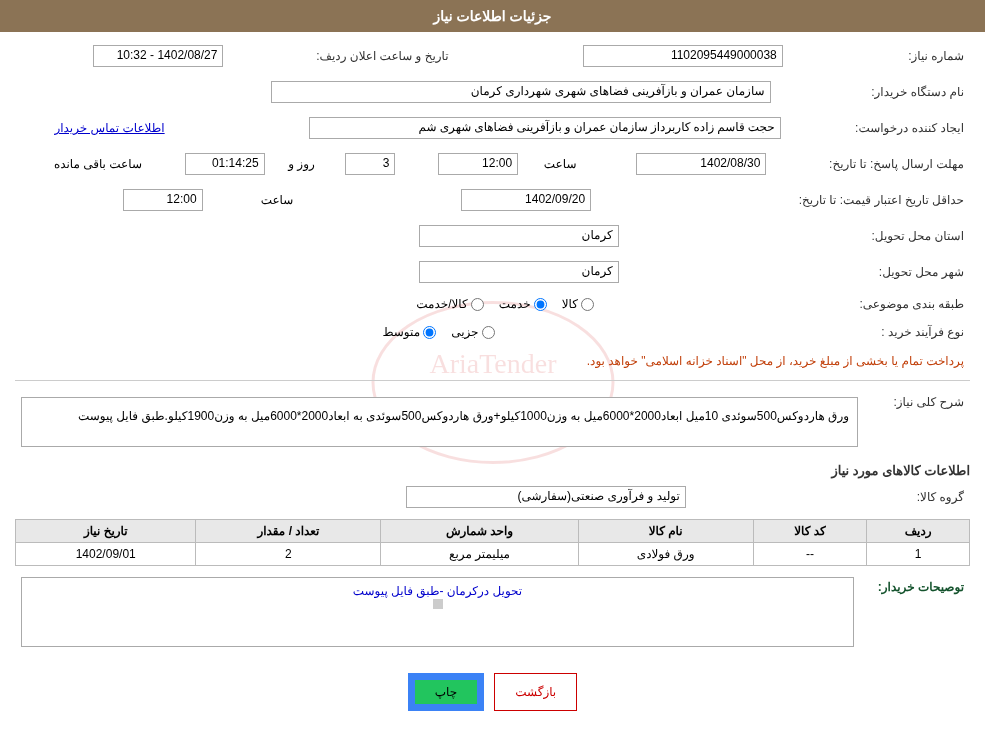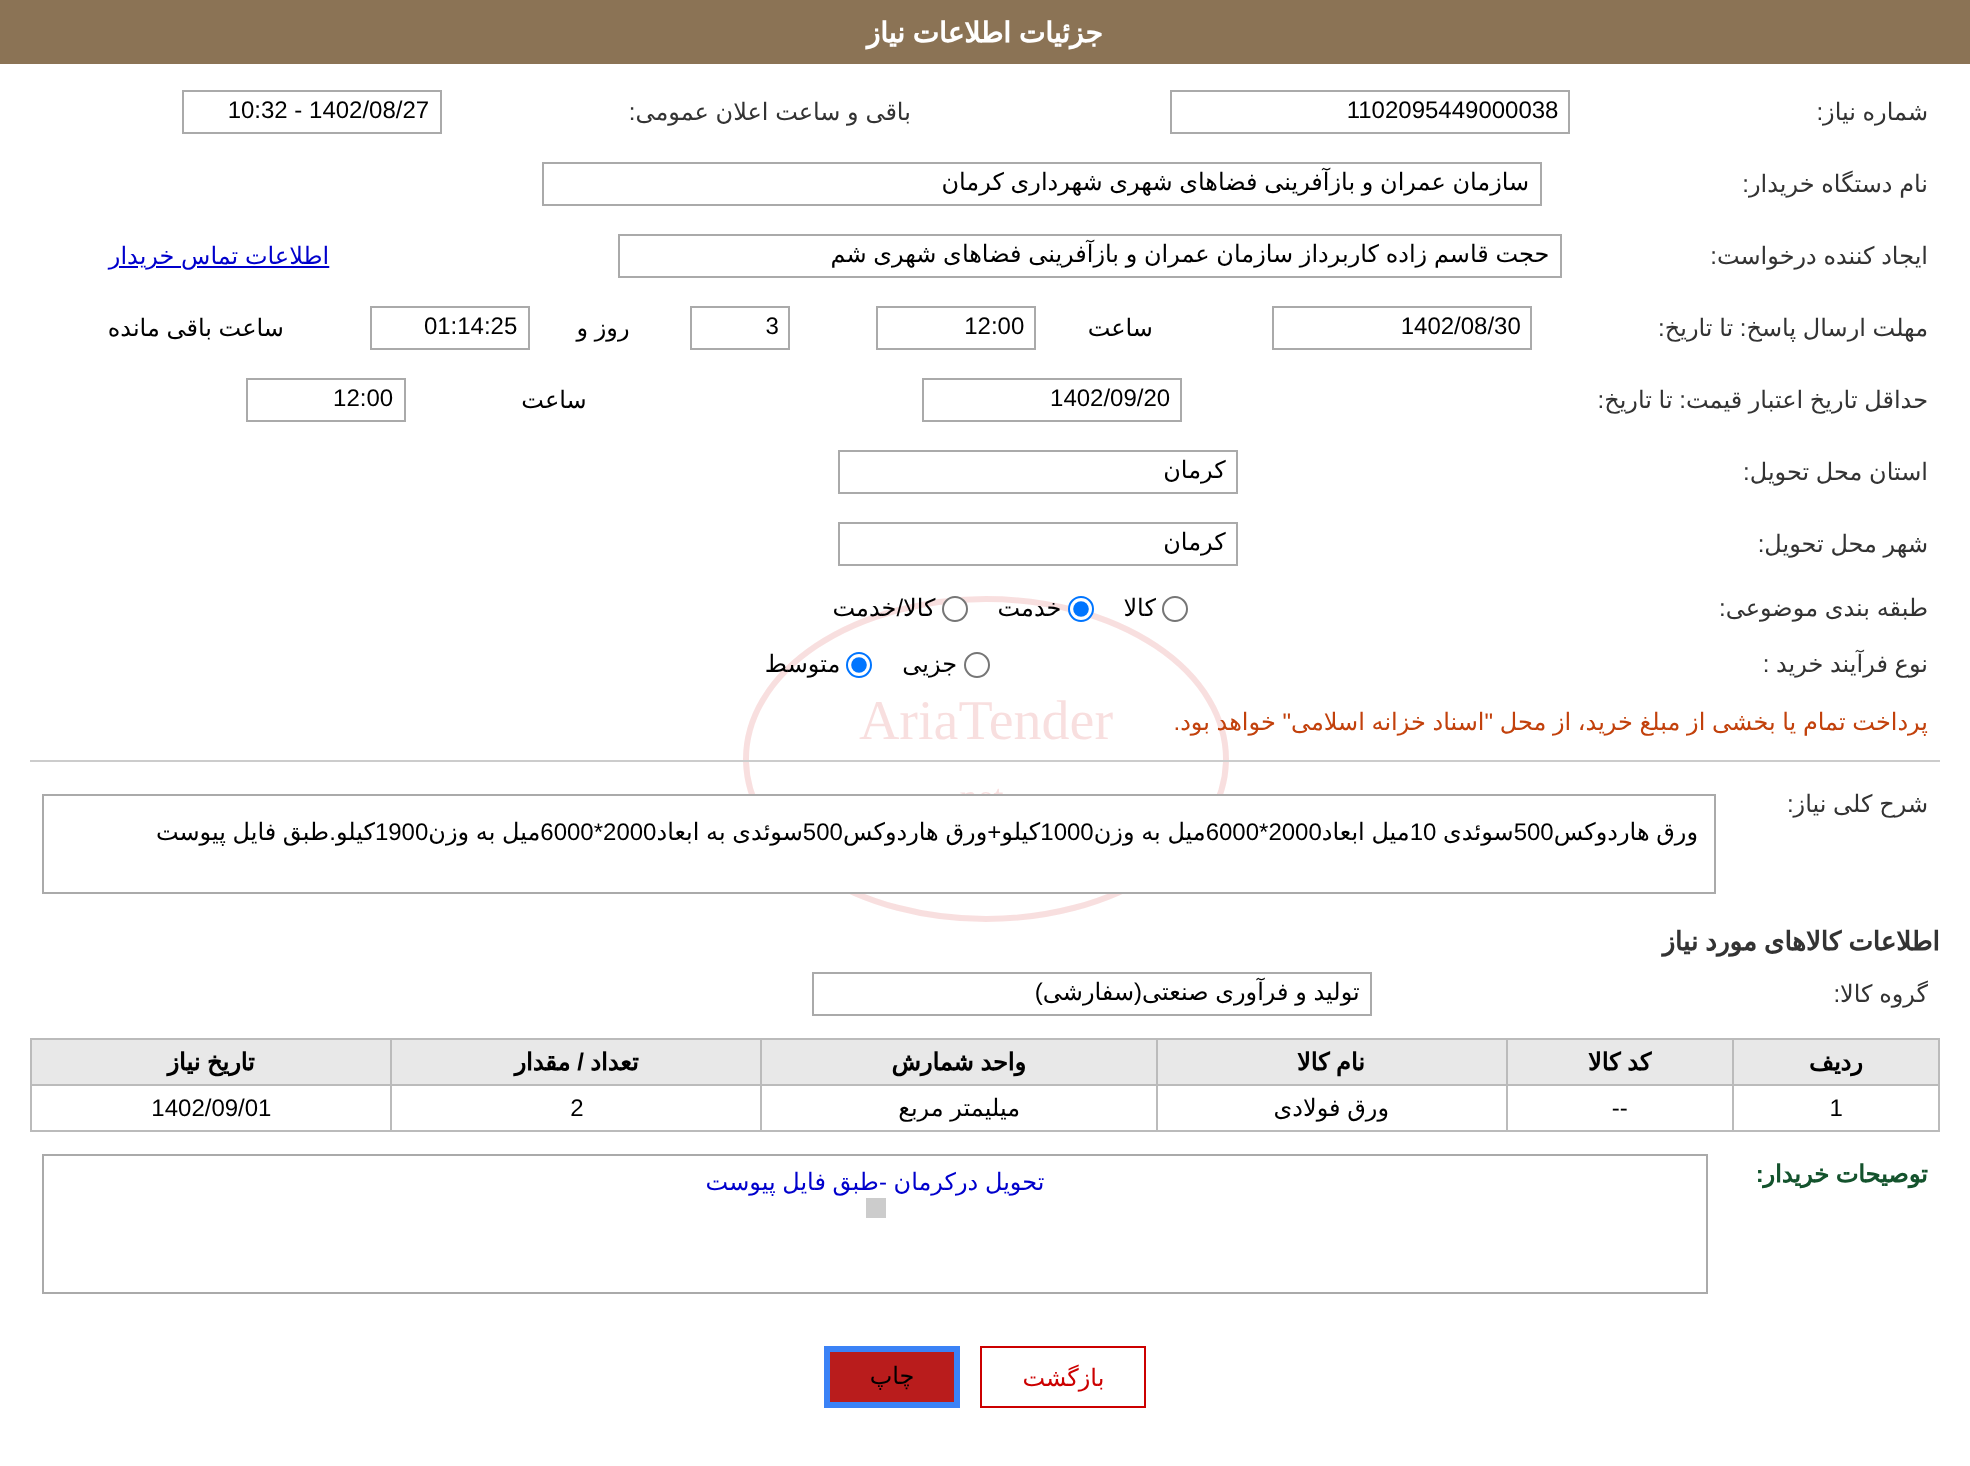--- a/index.html
+++ b/index.html
@@ -122,23 +122,22 @@
       padding: 15px 0;
     }
     .btn {
       padding: 5px 20px;
       border: 1px solid #aaa;
       cursor: pointer;
       font-size: 12px;
       font-family: Tahoma, Arial, sans-serif;
     }
     .btn-print {
-      background: #b91c1c;
-      border: 3px solid #3b82f6;
-      font-family: Liberation Serif, serif;
+      background: #22c55e;
+      border: 7px solid #3b82f6;
     }
     .btn-back {
       background: #fff;
       border: 1px solid #cc0000;
       color: #cc0000;
     }
     .watermark-area {
       position: relative;
     }
     .watermark {
@@ -186,21 +185,21 @@
       <table class="form-table">
         <tbody>
             <tr>
           <td class="label-cell">
             <span>شماره نیاز:</span>
           </td>
           <td>
             <div class="input-box input-medium">1102095449000038</div>
           </td>
           <td class="label-cell" style="text-align:right; padding-right:20px;">
-            <span>باقی و ساعت اعلان عمومی:</span>
+            <span>تاریخ و ساعت اعلان ردیف:</span>
           </td>
           <td>
             <div class="input-box input-date">1402/08/27 - 10:32</div>
           </td>
         </tr>
       </tbody>
         </table>
 
       <table class="form-table">
         <tbody>
@@ -215,21 +214,21 @@
       </tbody>
         </table>
 
       <table class="form-table">
         <tbody>
             <tr>
           <td class="label-cell" style="min-width:145px;">
             <span>ایجاد کننده درخواست:</span>
           </td>
           <td>
-            <div class="input-box" style="width:472px;">حجت قاسم زاده کاربرداز سازمان عمران و بازآفرینی فضاهای شهری شم</div>
+            <div class="input-box" style="width:472px;font-family:Liberation Serif, serif;">حجت قاسم زاده کاربرداز سازمان عمران و بازآفرینی فضاهای شهری شم</div>
           </td>
           <td style="padding-right:10px;">
             <span class="link-blue">اطلاعات تماس خریدار</span>
           </td>
         </tr>
       </tbody>
         </table>
 
       <table class="form-table">
         <tbody>

